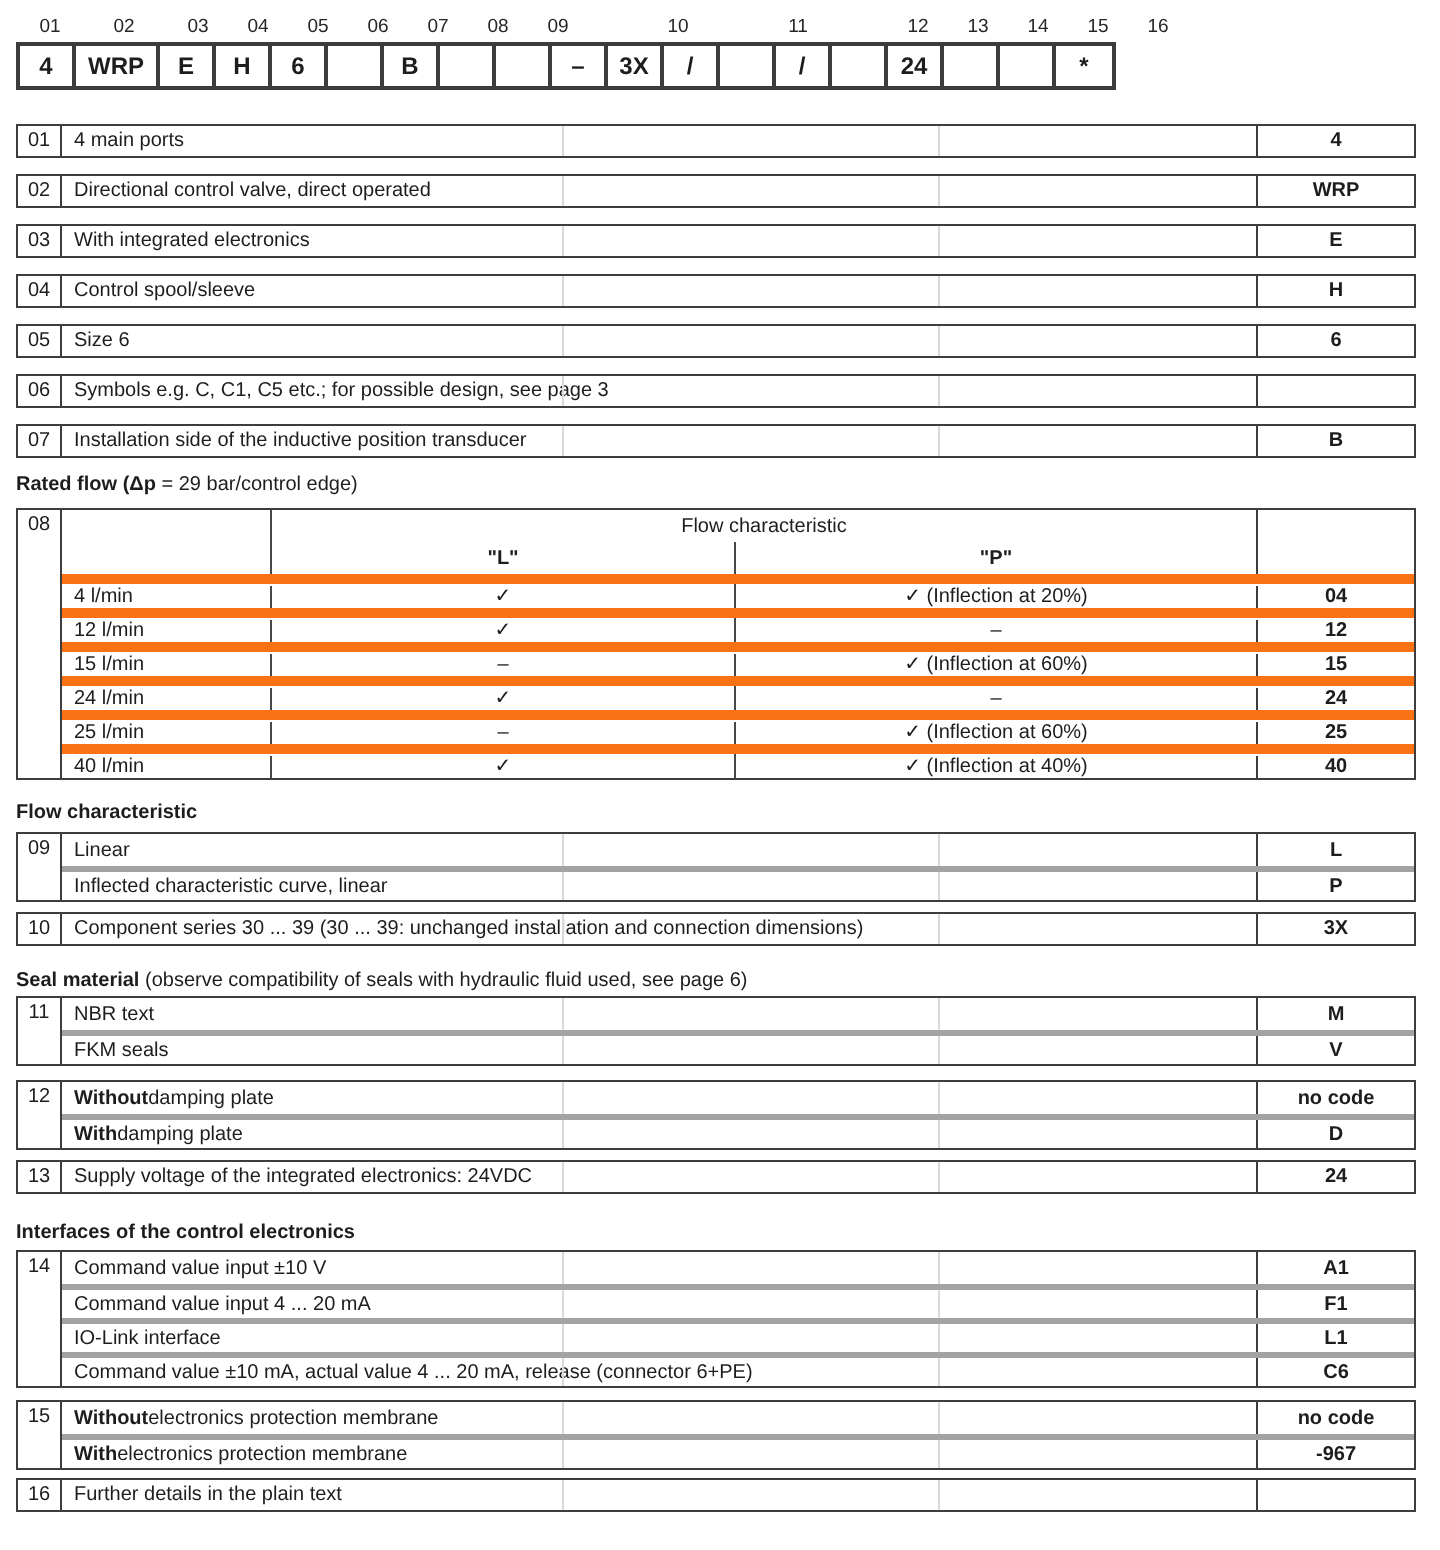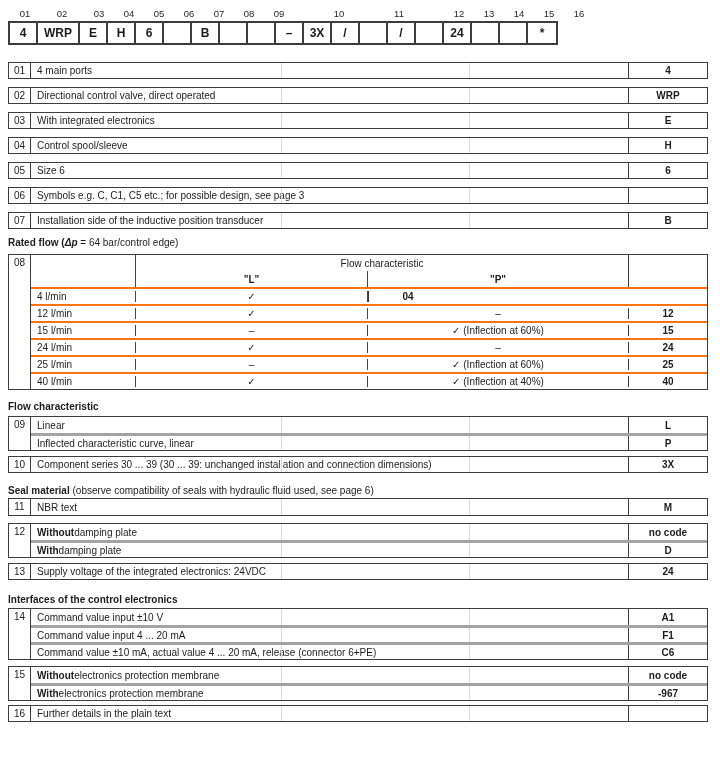--- a/index.html
+++ b/index.html
@@ -70,30 +70,30 @@
     display: flex; align-items: center; padding-left: 6px;
   }
   .fmid { flex: 1; display: flex; flex-direction: column; }
   .fchar { height: 16px; display: flex; align-items: center; justify-content: center; }
   .flp { flex: 1; display: flex; }
   .fl {
     width: 232px; min-width: 232px; border-right: 1px solid #484848;
     display: flex; align-items: center; justify-content: center; font-weight: 700;
   }
   .fp { flex: 1; display: flex; align-items: center; justify-content: center; font-weight: 700; }
-  .frow { display: flex; height: 17px; border-top: 2px solid #f97316; align-items: center; }
+  .frow { display: flex; height: 17px; border-top: 5px solid #f97316; align-items: center; }
   .flcell {
     width: 232px; min-width: 232px; border-right: 1px solid #484848;
     display: flex; align-items: center; justify-content: center;
   }
   .fpcell { flex: 1; display: flex; align-items: center; justify-content: center; }
   .ftable { margin-bottom: 11px; }
   
   .sec { margin: 0 0 5px 8px; font-weight: 700; height: 12px; line-height: 12px; }
-  .sec .it { font-style: italic; }
+  .sec .it { }
   .sec .reg { font-weight: 400; }
   .b { font-weight: 700; }
   #hdr-rated { margin-top: 7px; }
   #hdr-flowchar { margin-top: 3px; margin-bottom: 3px; }
   #grp-09 { margin-bottom: 5px; }
   #row-10 { margin-bottom: 12px; }
   #hdr-seal { margin-top: 0; margin-bottom: 1px; }
   #grp-11 { margin-bottom: 7px; }
   #grp-12 { margin-bottom: 5px; }
   #row-13 { margin-bottom: 14px; }
@@ -177,39 +177,40 @@
   <div class="num">06</div>
   <div class="desc">Symbols e.g. C, C1, C5 etc.; for possible design, see page 3</div>
   <div class="codecell"></div>
 </div>
 <div class="trow">
   <div class="num">07</div>
   <div class="desc">Installation side of the inductive position transducer</div>
   <div class="codecell">B</div>
 </div>
 
-<div class="sec" id="hdr-rated"><span>Rated flow (</span><span class="it">Δp</span><span class="reg"> = 64 bar/control edge)</span></div>
+<div class="sec" id="hdr-rated"><span>Rated flow (</span><span class="it">Δp</span><span class="reg"> = 29 bar/control edge)</span></div>
 
 <div class="tgroup ftable">
   <div class="gnum">08</div>
   <div class="gbody">
     <div class="fhead">
       <div class="fflow"></div>
       <div class="fmid">
         <div class="fchar">Flow characteristic</div>
         <div class="flp">
           <div class="fl">"L"</div>
           <div class="fp">"P"</div>
         </div>
       </div>
       <div class="codecell"></div>
     </div>
     <div class="frow">
       <div class="fflow">4 l/min</div>
       <div class="flcell">✓</div>
+      <div class="fpcell">✓ (Inflection at 20%)</div>
       <div class="codecell">04</div>
     </div>
     <div class="frow">
       <div class="fflow">12 l/min</div>
       <div class="flcell">✓</div>
       <div class="fpcell">–</div>
       <div class="codecell">12</div>
     </div>
     <div class="frow">
       <div class="fflow">15 l/min</div>
@@ -262,20 +263,24 @@
 
 <div class="sec" id="hdr-seal"><span>Seal material</span><span class="reg"> (observe compatibility of seals with hydraulic fluid used, see page 6)</span></div>
 
 <div class="tgroup" id="grp-11">
   <div class="gnum">11</div>
   <div class="gbody">
     <div class="grow">
       <div class="desc">NBR text</div>
       <div class="codecell">M</div>
     </div>
+    <div class="grow">
+      <div class="desc">FKM seals</div>
+      <div class="codecell">V</div>
+    </div>
   </div>
 </div>
 
 <div class="tgroup" id="grp-12">
   <div class="gnum">12</div>
   <div class="gbody">
     <div class="grow">
       <div class="desc">
           <span class="b">Without</span>
           <span> damping plate</span>
@@ -305,20 +310,24 @@
   <div class="gbody">
     <div class="grow">
       <div class="desc">Command value input ±10 V</div>
       <div class="codecell">A1</div>
     </div>
     <div class="grow">
       <div class="desc">Command value input 4 ... 20 mA</div>
       <div class="codecell">F1</div>
     </div>
     <div class="grow">
+      <div class="desc">IO-Link interface</div>
+      <div class="codecell">L1</div>
+    </div>
+    <div class="grow">
       <div class="desc">Command value ±10 mA, actual value 4 ... 20 mA, release (connector 6+PE)</div>
       <div class="codecell">C6</div>
     </div>
   </div>
 </div>
 
 <div class="tgroup" id="grp-15">
   <div class="gnum">15</div>
   <div class="gbody">
     <div class="grow">

